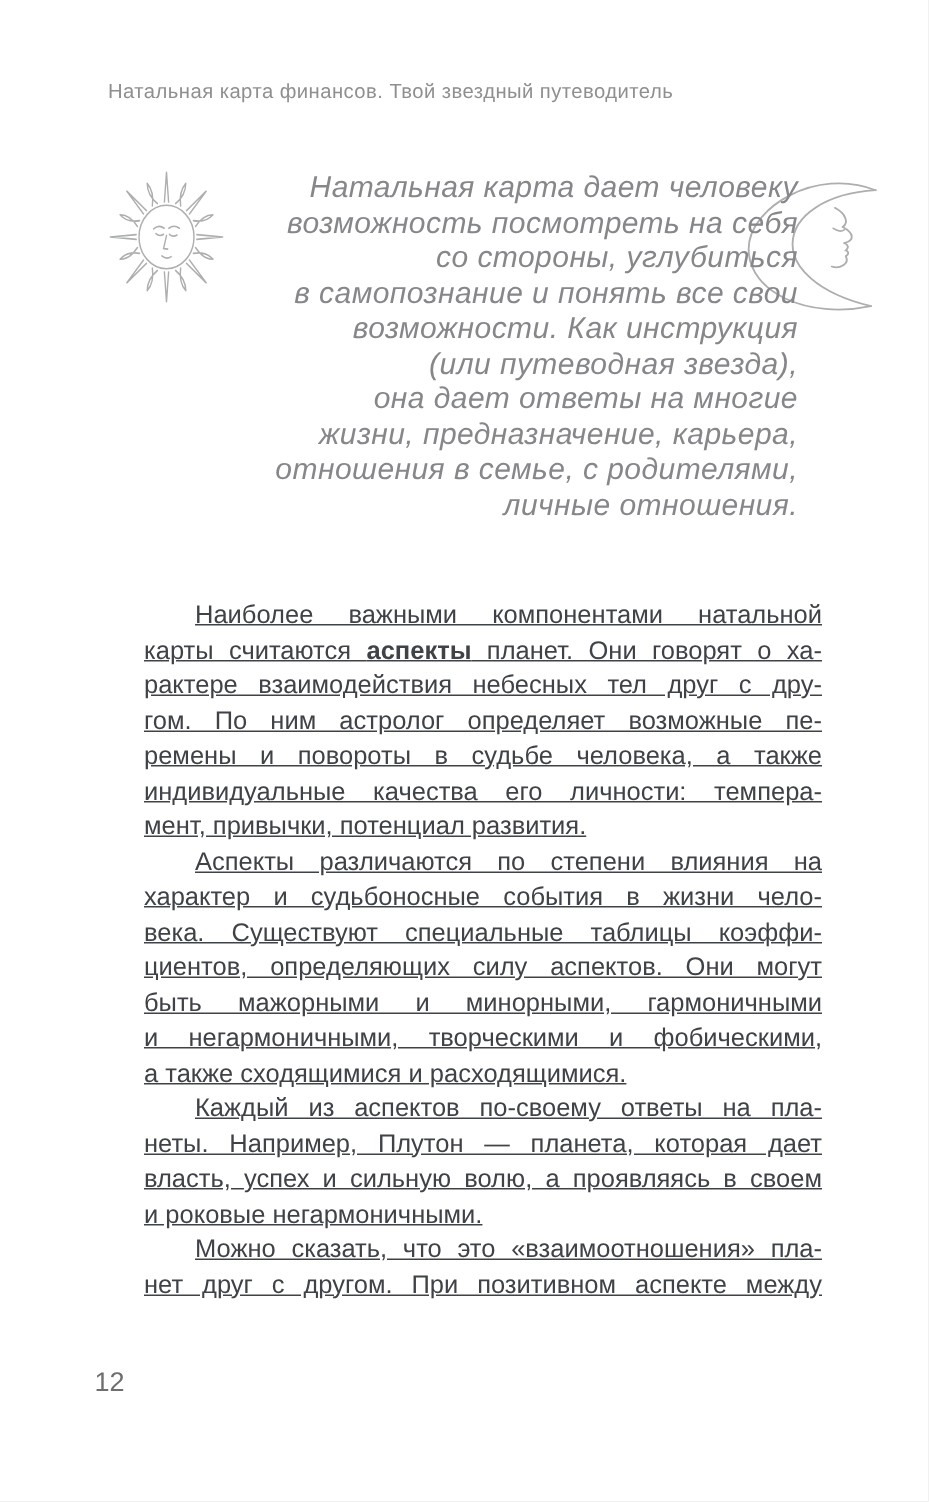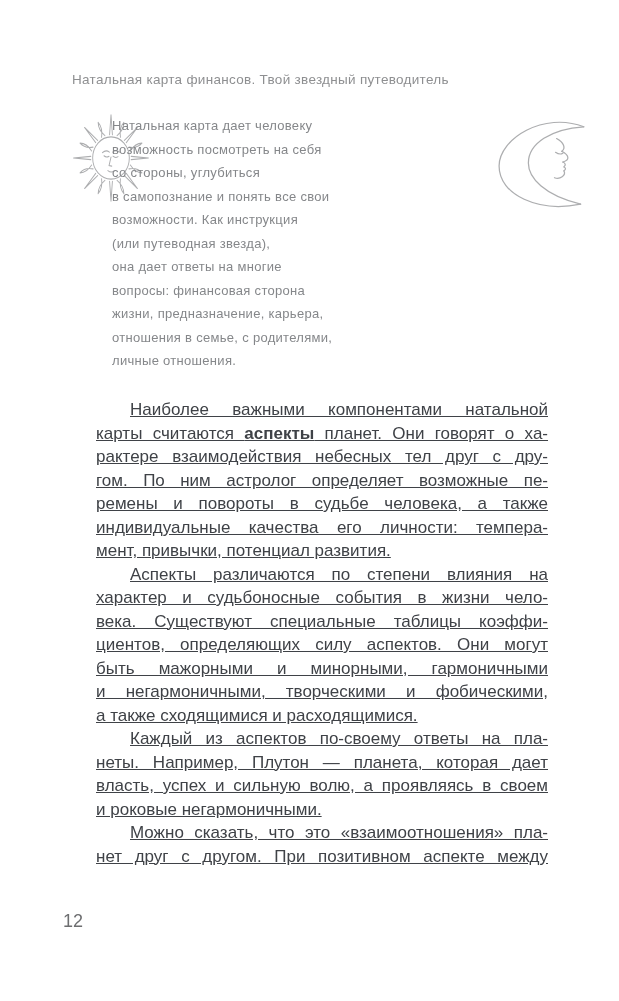--- a/index.html
+++ b/index.html
@@ -5,30 +5,31 @@
   html,body{margin:0;padding:0;background:#e8e8e8;}
   .page{
     position:relative;
     width:619px;height:1001px;
     margin:0 auto;
     background:var(--page-bg,#ffffff);
     font-family:"Liberation Sans","DejaVu Sans",sans-serif;
     overflow:hidden;
   }
   .running-head{
-    position:absolute;left:72px;top:72px;
+    position:absolute;left:72px;top:53px;
     font-size:13.5px;letter-spacing:.3px;
     color:var(--muted,#8e8f91);
   }
   .sun-wrap{position:absolute;left:72px;top:113px;width:78px;height:90px;}
   .moon-wrap{position:absolute;left:497px;top:119px;width:92px;height:90px;}
   .epigraph{
     position:absolute;left:112px;top:114px;width:420px;
-    text-align:left;
-    font-size:13px;line-height:23.5px;
+    text-align:right;
+    font-style:italic;
+    font-size:20px;line-height:23.5px;
     letter-spacing:.3px;
     color:var(--epigraph,#85878a);
   }
   .body-text{
     position:absolute;left:96px;top:398px;width:452px;
     font-size:17px;line-height:23.5px;
     color:var(--body,#3f4247);
   }
   .body-text .line{
     text-align:justify;
@@ -99,21 +100,20 @@
   </div>
 
   <div class="epigraph">
       <div>Натальная карта дает человеку</div>
       <div>возможность посмотреть на себя</div>
       <div>со стороны, углубиться</div>
       <div>в самопознание и понять все свои</div>
       <div>возможности. Как инструкция</div>
       <div>(или путеводная звезда),</div>
       <div>она дает ответы на многие</div>
-      <div>вопросы: финансовая сторона</div>
       <div>жизни, предназначение, карьера,</div>
       <div>отношения в семье, с родителями,</div>
       <div>личные отношения.</div>
     </div>
 
   <div class="body-text">
       <div class="para">
         <div class="line">Наиболее важными компонентами натальной</div>
         <div class="line">карты считаются <b>аспекты</b> планет. Они говорят о ха-</div>
         <div class="line">рактере взаимодействия небесных тел друг с дру-</div>

